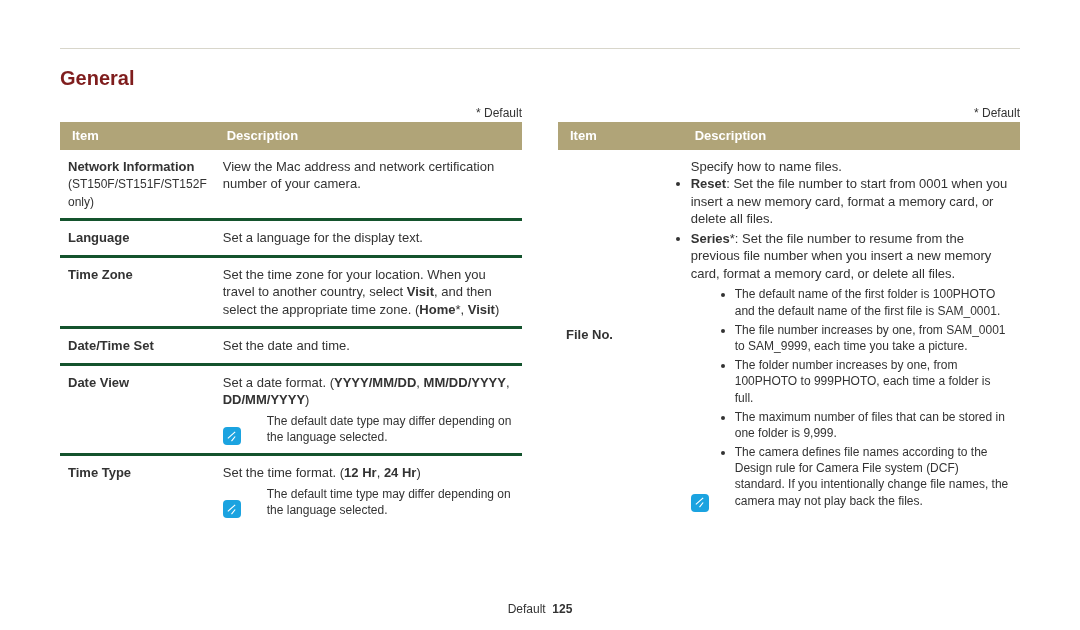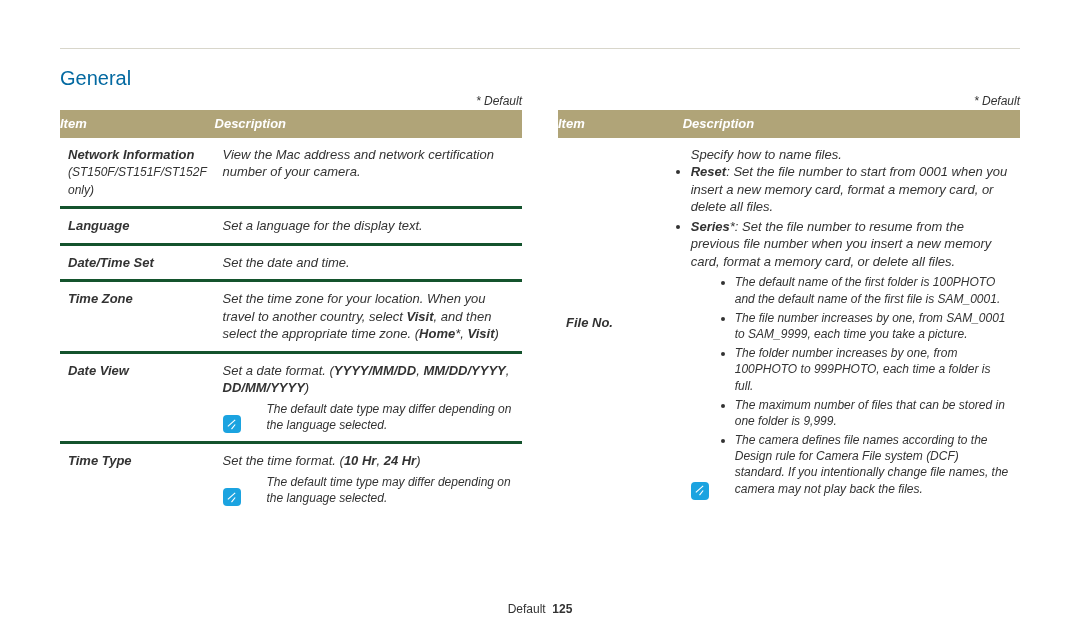--- a/index.html
+++ b/index.html
@@ -19,29 +19,28 @@
     font-style: italic;
     color: #888;
     font-size: 15px;
     margin-bottom: 6px;
   }
   .divider {
     border-top: 1px solid #d8d6cb;
     margin-bottom: 18px;
   }
   .section-title {
-    color: #0369a1;
-    font-weight: normal;
+    color: #7f1d1d;
+    font-weight: bold;
     font-size: 20px;
-    margin-bottom: 4px;
+    margin-bottom: 16px;
   }
   .columns {
     display: flex;
     gap: 36px;
-    font-style: italic;
   }
   .col {
     flex: 1;
     min-width: 0;
   }
   .default-note {
     text-align: right;
     font-size: 12px;
     color: #333;
     margin-bottom: 2px;
@@ -50,21 +49,21 @@
     width: 100%;
     border-collapse: collapse;
     font-size: 13px;
     line-height: 1.35;
   }
   thead th {
     background: #b0a478;
     color: #fff;
     font-weight: bold;
     text-align: left;
-    padding: 5px 0;
+    padding: 5px 12px;
     font-size: 13px;
   }
   tbody td {
     border-bottom: 3px solid #14532d;
     padding: 8px 8px;
     vertical-align: top;
   }
   tbody td.item-col {
     width: 27%;
     font-weight: bold;
@@ -142,49 +141,49 @@
                 <div>View the Mac address and network certification number of your camera.</div>
               </td>
             </tr>
             <tr>
               <td class="item-col">Language</td>
               <td>
                 <div>Set a language for the display text.</div>
               </td>
             </tr>
             <tr>
+              <td class="item-col">Time Zone</td>
+              <td>
+                <div>Set the time zone for your location. When you travel to another country, select <b>Visit</b>, and then select the appropriate time zone. (<b>Home</b>*, <b>Visit</b>)</div>
+              </td>
+            </tr>
+            <tr>
               <td class="item-col">Date/Time Set</td>
               <td>
                 <div>Set the date and time.</div>
-              </td>
-            </tr>
-            <tr>
-              <td class="item-col">Time Zone</td>
-              <td>
-                <div>Set the time zone for your location. When you travel to another country, select <b>Visit</b>, and then select the appropriate time zone. (<b>Home</b>*, <b>Visit</b>)</div>
               </td>
             </tr>
             <tr>
               <td class="item-col">Date View</td>
               <td>
                 <div>Set a date format. (<b>YYYY/MM/DD</b>, <b>MM/DD/YYYY</b>, <b>DD/MM/YYYY</b>)</div>
                 <div class="note-block">
                   <span class="note-icon">
                     <svg viewBox="0 0 24 24">
                       <path d="M4 16 L20 2 M12 22 L20 12"></path>
                     </svg>
                   </span>
                   <div class="note-text">The default date type may differ depending on the language selected.</div>
                 </div>
               </td>
             </tr>
             <tr class="no-border">
               <td class="item-col">Time Type</td>
               <td>
-                <div>Set the time format. (<b>10 Hr</b>, <b>24 Hr</b>)</div>
+                <div>Set the time format. (<b>12 Hr</b>, <b>24 Hr</b>)</div>
                 <div class="note-block">
                   <span class="note-icon">
                     <svg viewBox="0 0 24 24">
                       <path d="M4 16 L20 2 M12 22 L20 12"></path>
                     </svg>
                   </span>
                   <div class="note-text">The default time type may differ depending on the language selected.</div>
                 </div>
               </td>
             </tr>

